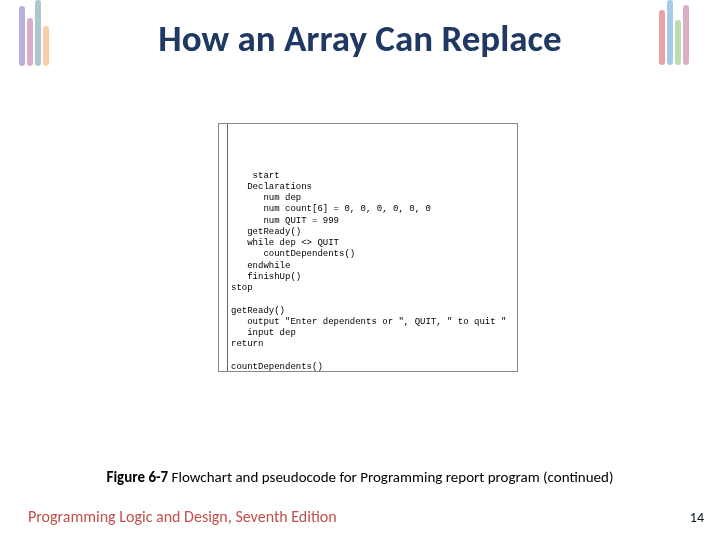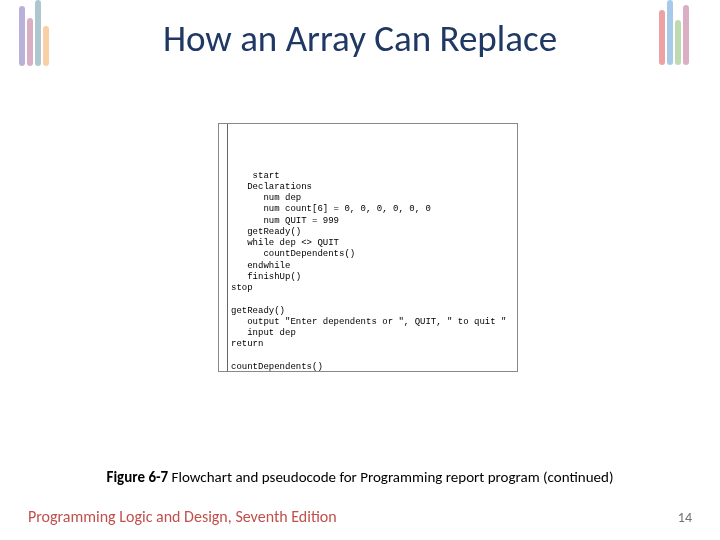--- a/index.html
+++ b/index.html
@@ -10,27 +10,27 @@
   .deco-left { left: 18px; }
   .deco-left .d1 { height: 60px; background: #8e7cc3; }
   .deco-left .d2 { height: 48px; background: #c27ba0; }
   .deco-left .d3 { height: 66px; background: #76a5af; }
   .deco-left .d4 { height: 40px; background: #f6b26b; }
   .deco-right { right: 30px; }
   .deco-right .d1 { height: 55px; background: #e06666; }
   .deco-right .d2 { height: 65px; background: #6fa8dc; }
   .deco-right .d3 { height: 45px; background: #93c47d; }
   .deco-right .d4 { height: 60px; background: #c27ba0; }
-  .title { position: absolute; top: 18px; left: 0; width: 720px; text-align: center; font-size: 37px; color: #1f3864; font-weight: 400; line-height: 1.15; }
+  .title { position: absolute; top: 18px; left: 0; width: 720px; text-align: center; font-size: 37px; color: #1f3864; font-weight: 700; line-height: 1.15; }
   .code-box { position: absolute; top: 123px; left: 218px; width: 300px; height: 249px; border: 1px solid #888; padding: 24px 8px 6px 12px; font-family: "Courier New", monospace; font-size: 9px; color: #000; line-height: 1.25; white-space: pre; overflow: hidden; }
   .code-box .rule { position: absolute; left: 8px; top: 0; bottom: 0; width: 1px; background: #666; }
   .caption { position: absolute; top: 468px; left: 0; width: 720px; text-align: center; font-size: 15px; color: #000; }
   .caption .lead { font-weight: 700; }
   .footer-left { position: absolute; bottom: 14px; left: 28px; font-size: 16px; color: #c0504d; }
-  .footer-right { position: absolute; bottom: 14px; right: 28px; font-size: 14px; color: #737373; }
+  .footer-right { position: absolute; bottom: 14px; right: 16px; font-size: 14px; color: #0f172a; }
 </style>
 </head>
 <body>
 
 <div class="slide">
   <div class="deco deco-left">
     <span class="d1"></span><span class="d2"></span><span class="d3"></span><span class="d4"></span>
   </div>
   <div class="deco deco-right">
     <span class="d1"></span><span class="d2"></span><span class="d3"></span><span class="d4"></span>

